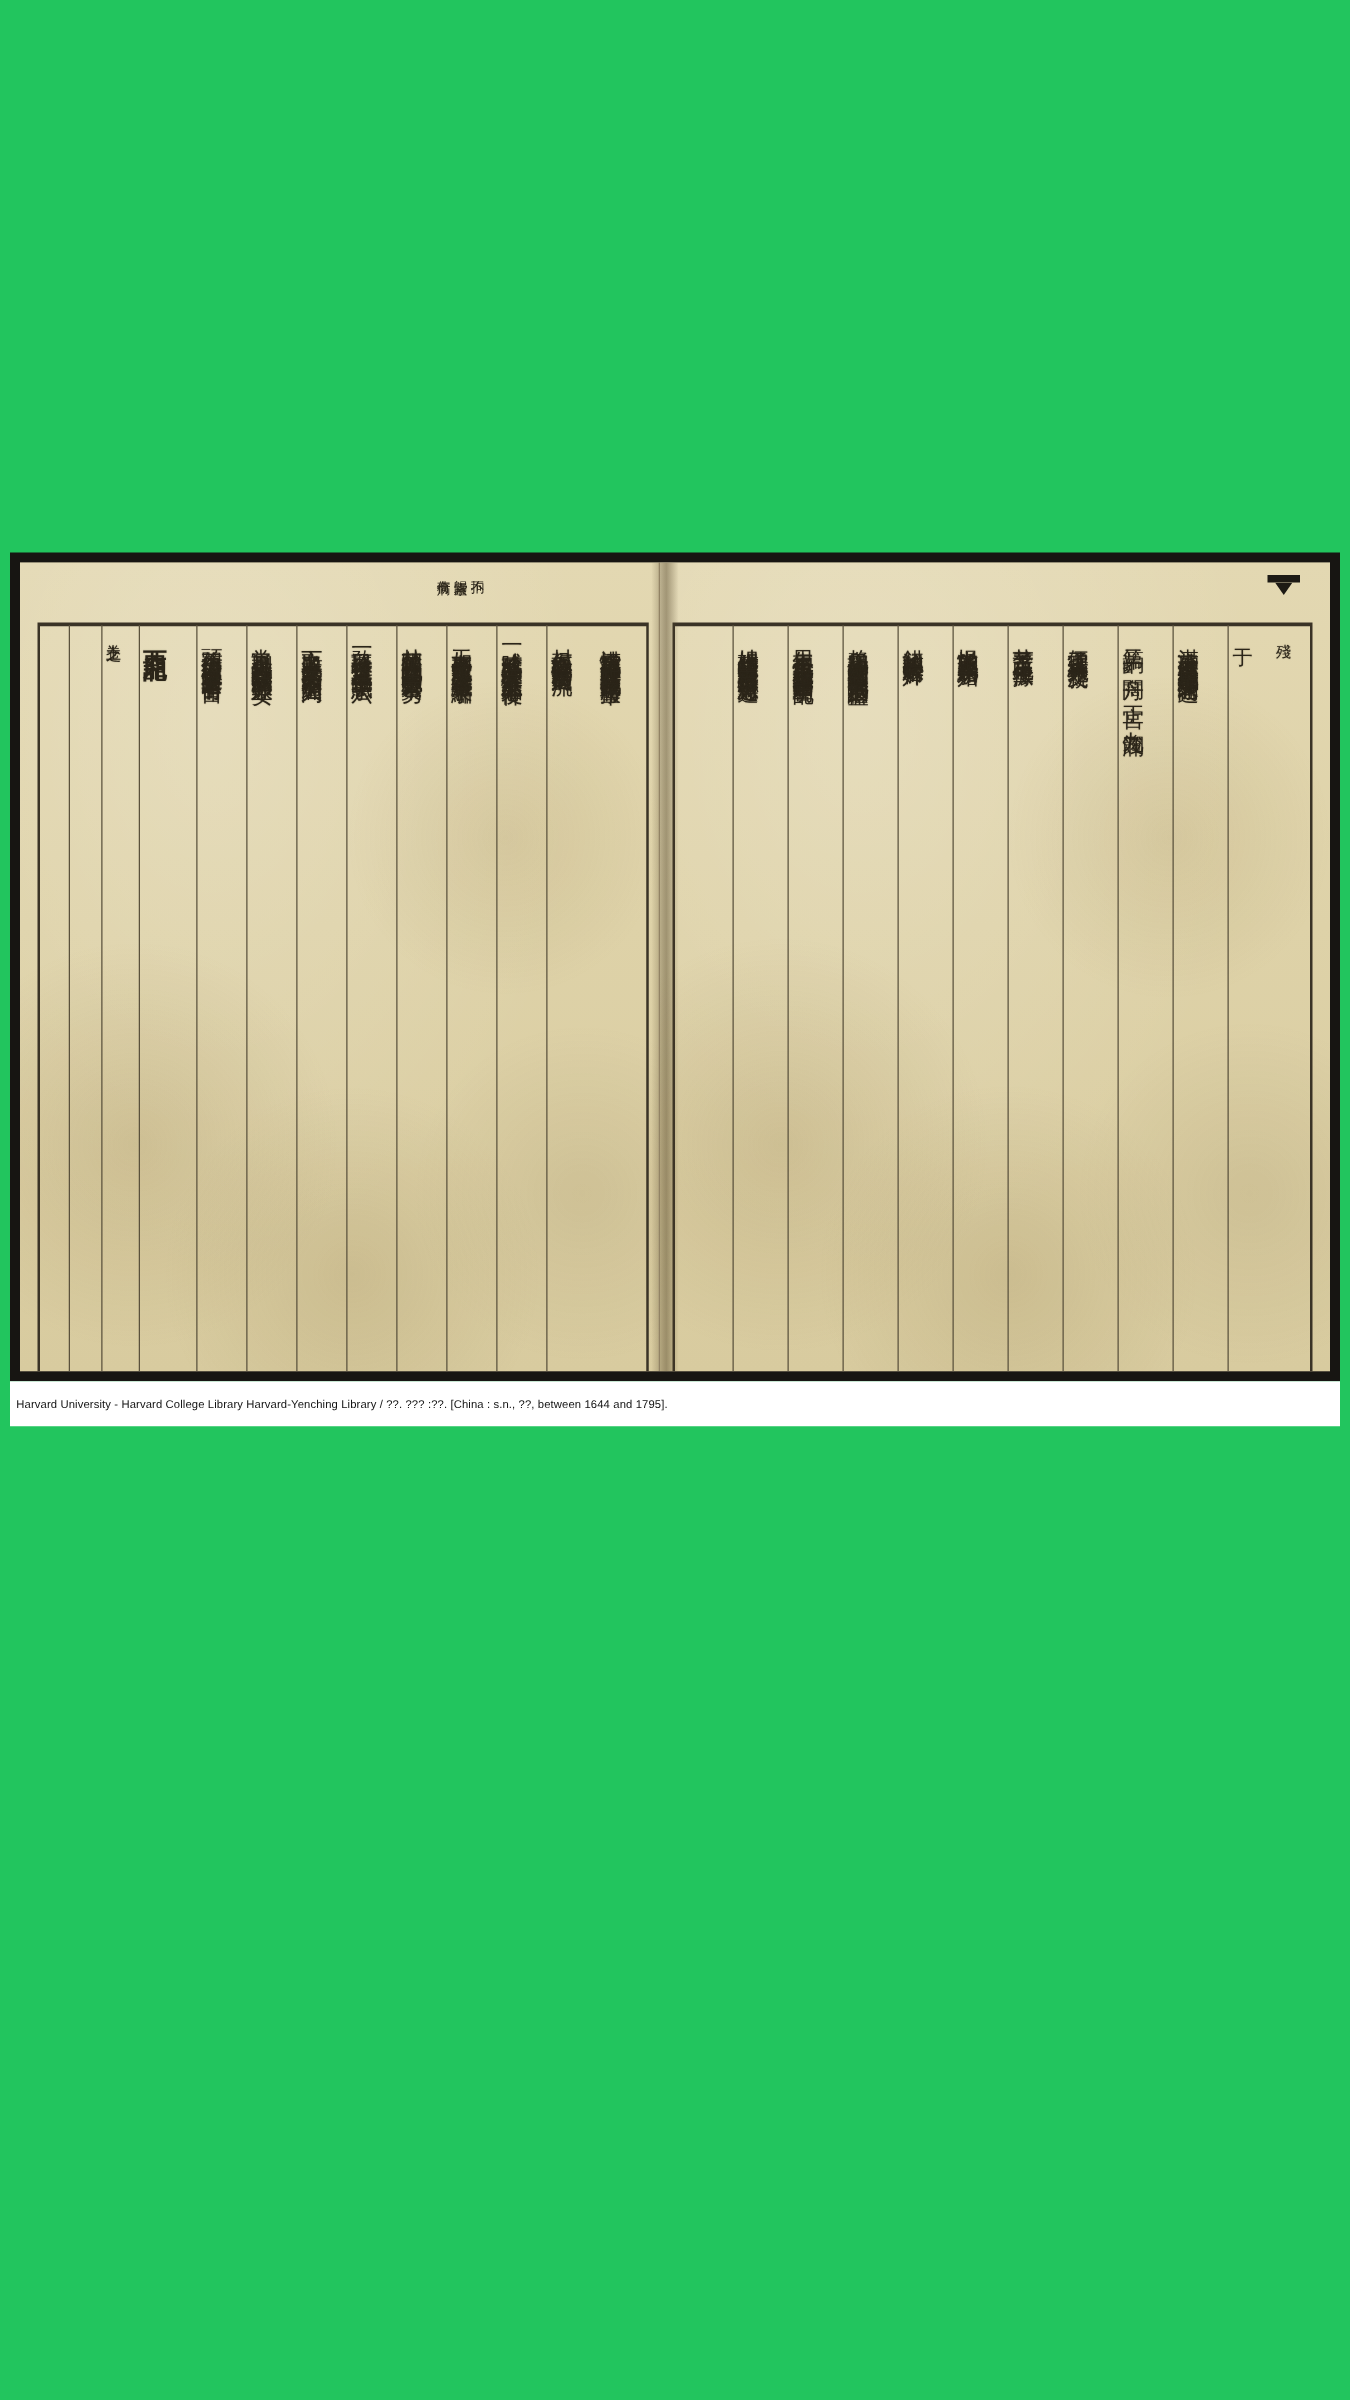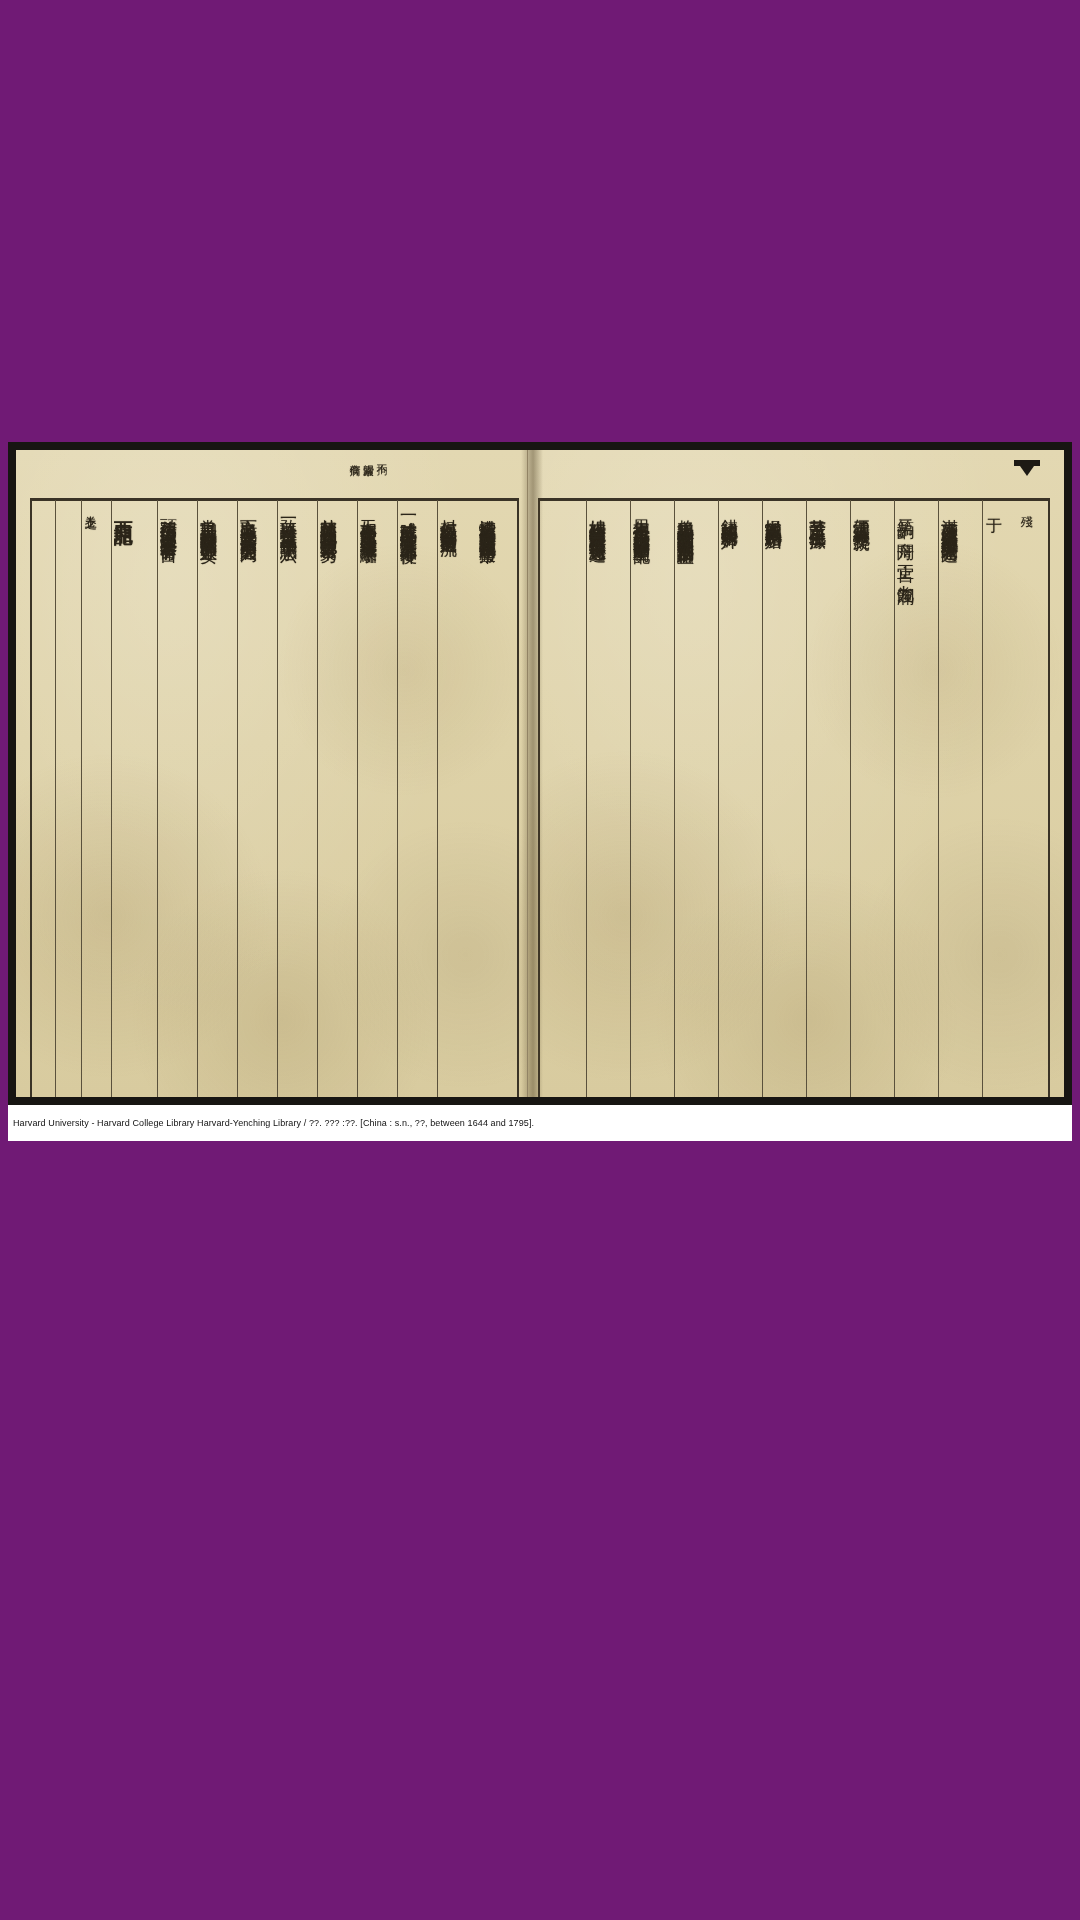--- a/index.html
+++ b/index.html
@@ -7,21 +7,21 @@
     padding: 0;
     background: #c8c8c8;
     width: 1080px;
     height: 1920px;
     font-family: "Liberation Sans", sans-serif;
   }
   #page {
     position: relative;
     width: 1080px;
     height: 1920px;
-    background: #701a75;
+    background: #22c55e;
     overflow: hidden;
   }
 
   
   .scan-frame {
     position: absolute;
     left: 8px;
     top: 442px;
     width: 1064px;
     height: 663px;

